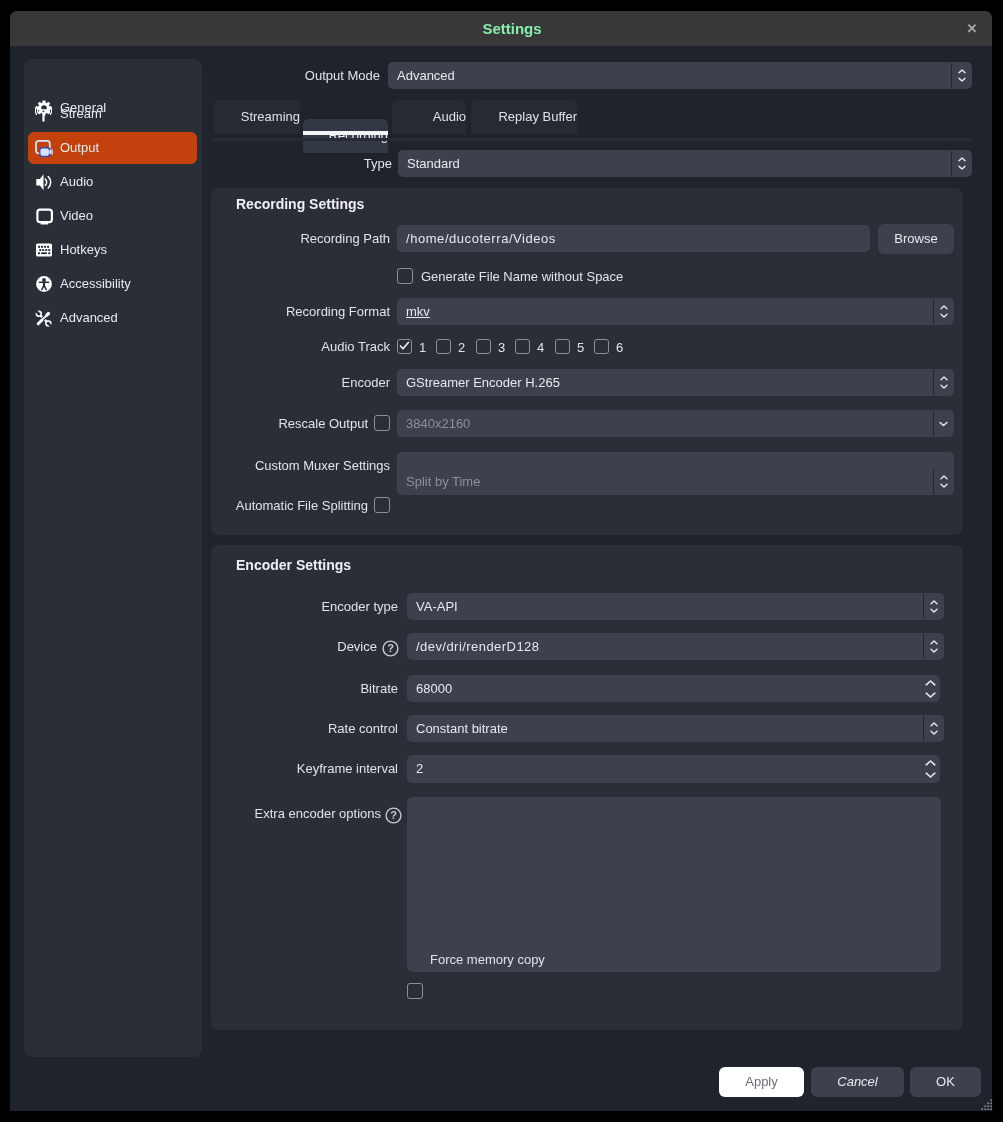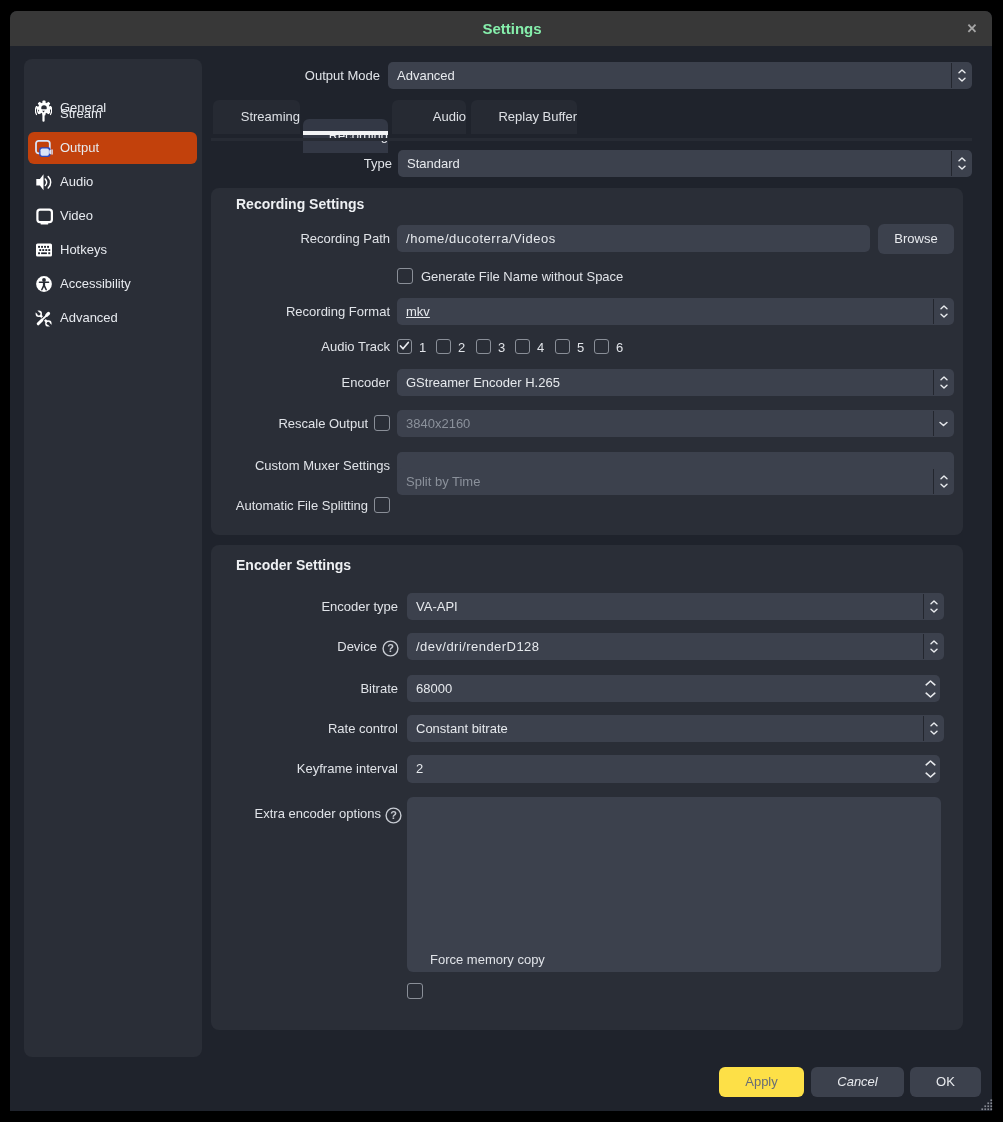--- a/index.html
+++ b/index.html
@@ -322,21 +322,21 @@
     </span>
 </div>
 <div class="lbl" style="left:121px; top:800px;">Extra encoder options</div>
 <div class="help" style="left:385px; top:807px;"><svg width="17" height="17" viewBox="0 0 17 17">
       <circle cx="8.5" cy="8.5" r="7.4" fill="none" stroke="#c6cad1" stroke-width="1.4"></circle>
       <text x="8.5" y="12.4" text-anchor="middle" font-size="11" font-family="Liberation Sans" fill="#c6cad1" font-weight="bold">?</text>
     </svg></div>
 <div class="abs" style="left:407px; top:797px; width:534px; height:175px; background:#3c414d; border-radius:6px;"></div>
 <div class="cb" style="left:407px; top:983px;"></div>
 <div class="cbl" style="left:430px; top:952px;">Force memory copy</div>
-<div class="btn" style="left:719px; top:1067px; width:85px; background:#fde047; color:#686d76;">Apply</div>
+<div class="btn" style="left:719px; top:1067px; width:85px; background:#ffffff; color:#686d76;">Apply</div>
 <div class="btn" style="left:811px; top:1067px; width:93px;font-style:italic;">Cancel</div>
 <div class="btn" style="left:910px; top:1067px; width:71px;">OK</div>
 <svg class="abs" style="left:981px; top:1099px;" width="12" height="12" viewBox="0 0 12 12">
     <g fill="#878b93">
       <rect x="9.4" y="0.4" width="1.7" height="1.7"></rect>
       <rect x="6.4" y="3.4" width="1.7" height="1.7"></rect>
       <rect x="9.4" y="3.4" width="1.7" height="1.7"></rect>
       <rect x="3.4" y="6.4" width="1.7" height="1.7"></rect>
       <rect x="6.4" y="6.4" width="1.7" height="1.7"></rect>
       <rect x="9.4" y="6.4" width="1.7" height="1.7"></rect>

